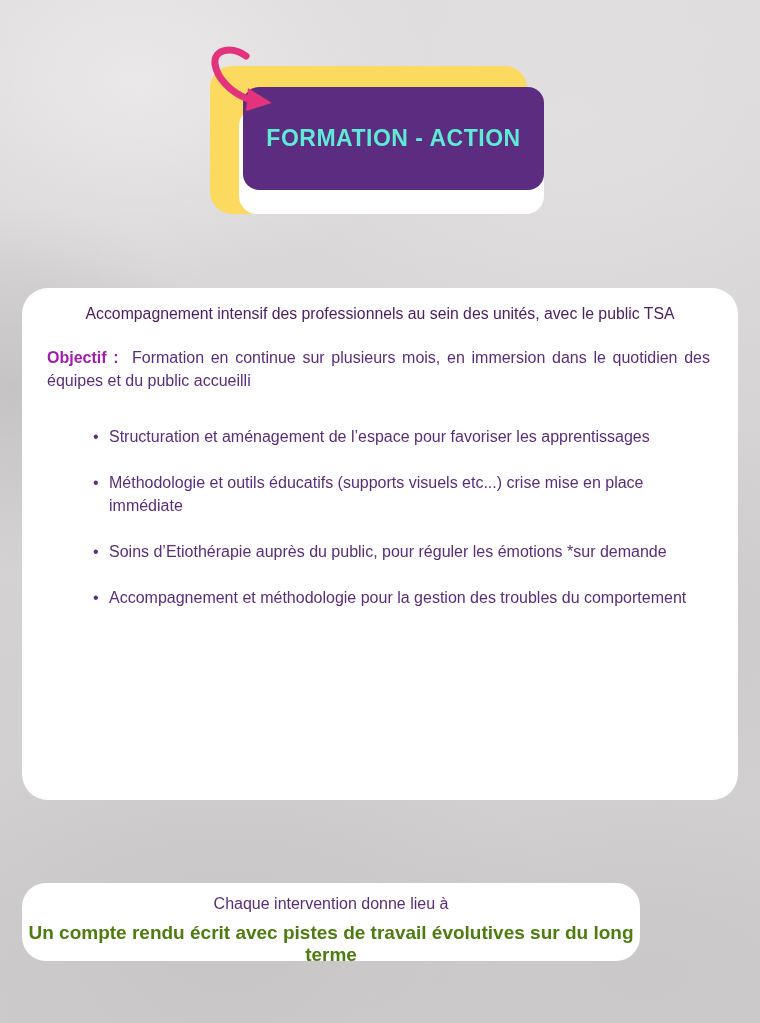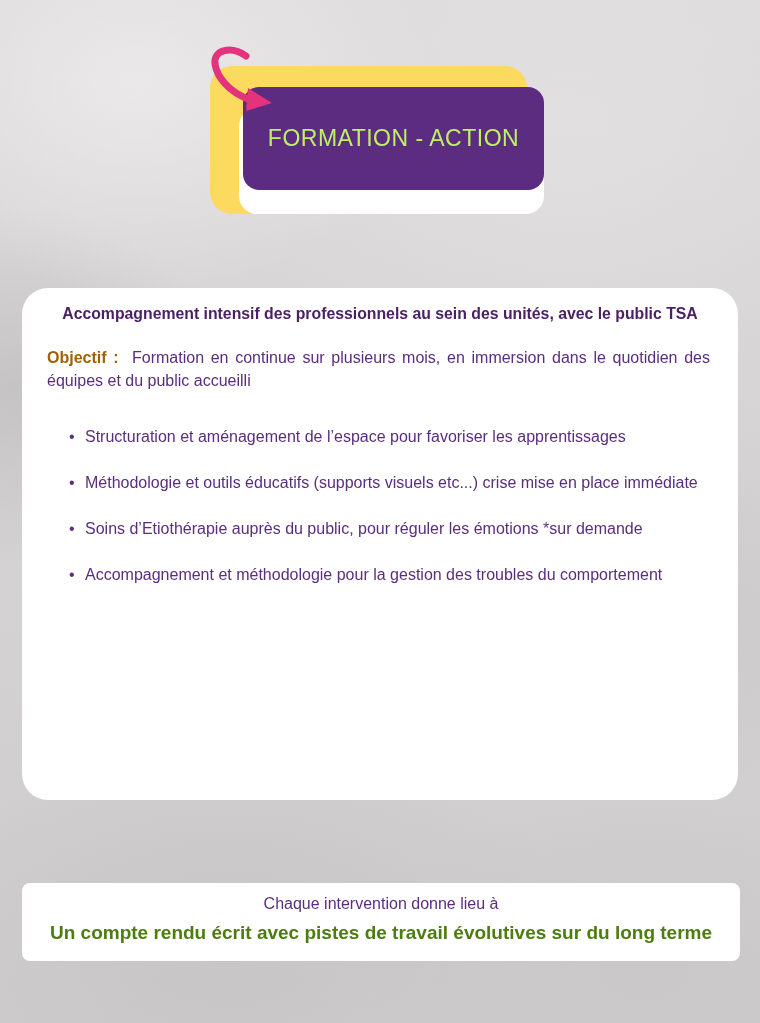--- a/index.html
+++ b/index.html
@@ -37,74 +37,75 @@
     width: 305px; height: 106px;
     background: #ffffff; border-radius: 18px;
   }
   .badge-purple {
     position: absolute; left: 243px; top: 87px;
     width: 301px; height: 103px;
     background: #5b2c80; border-radius: 16px;
     display: flex; align-items: center; justify-content: center;
   }
   .badge-purple .badge-label {
-    color: #bef264; font-weight: normal;
+    color: #5eead4; font-weight: bold;
     font-size: 23px; letter-spacing: 0.5px;
     white-space: nowrap;
   }
   .arrow-svg { position: absolute; left: 202px; top: 44px; }
 
   
   .main-card {
     position: absolute; left: 22px; top: 288px;
     width: 716px; height: 512px;
     background: #ffffff; border-radius: 26px;
     color: #5a2d7d;
   }
   .main-title {
     margin-top: 17px;
     text-align: center;
-    font-weight: bold;
+    font-weight: normal;
     font-size: 15.8px;
     color: #4d2066;
     white-space: nowrap;
   }
   .objective {
     margin: 23px 28px 0 25px;
     font-size: 16px;
     line-height: 23px;
     text-align: justify;
     color: #5a2d7d;
   }
-  .objective .obj-label { font-weight: bold; color: #a16207; }
+  .objective .obj-label { font-weight: bold; color: #a21caf; }
 
   .bullet-list {
     list-style: none;
     margin-top: 33px;
     padding: 0 18px 0 63px;
+    margin-left: 24px;
   }
   .bullet-list li {
     position: relative;
     font-size: 16px;
     line-height: 23px;
     margin-bottom: 23px;
     color: #5a2d7d;
   }
   .bullet-list li::before {
     content: "•";
     position: absolute;
     left: -16px;
     color: #5a2d7d;
   }
 
   
   .footer-card {
     position: absolute; left: 22px; top: 883px;
-    width: 718px; height: 78px;
-    background: #ffffff; border-radius: 8px;
+    width: 618px; height: 78px;
+    background: #ffffff; border-radius: 24px;
     text-align: center;
     color: #5a2d7d;
   }
   .footer-intro   { margin-top: 12px; font-size: 16px; }
   .footer-emphasis{ margin-top: 9px; font-size: 19px; font-weight: bold; color: #4d7c0f; }
 </style>
 </head>
 <body>
 
 <div class="badge-group">

